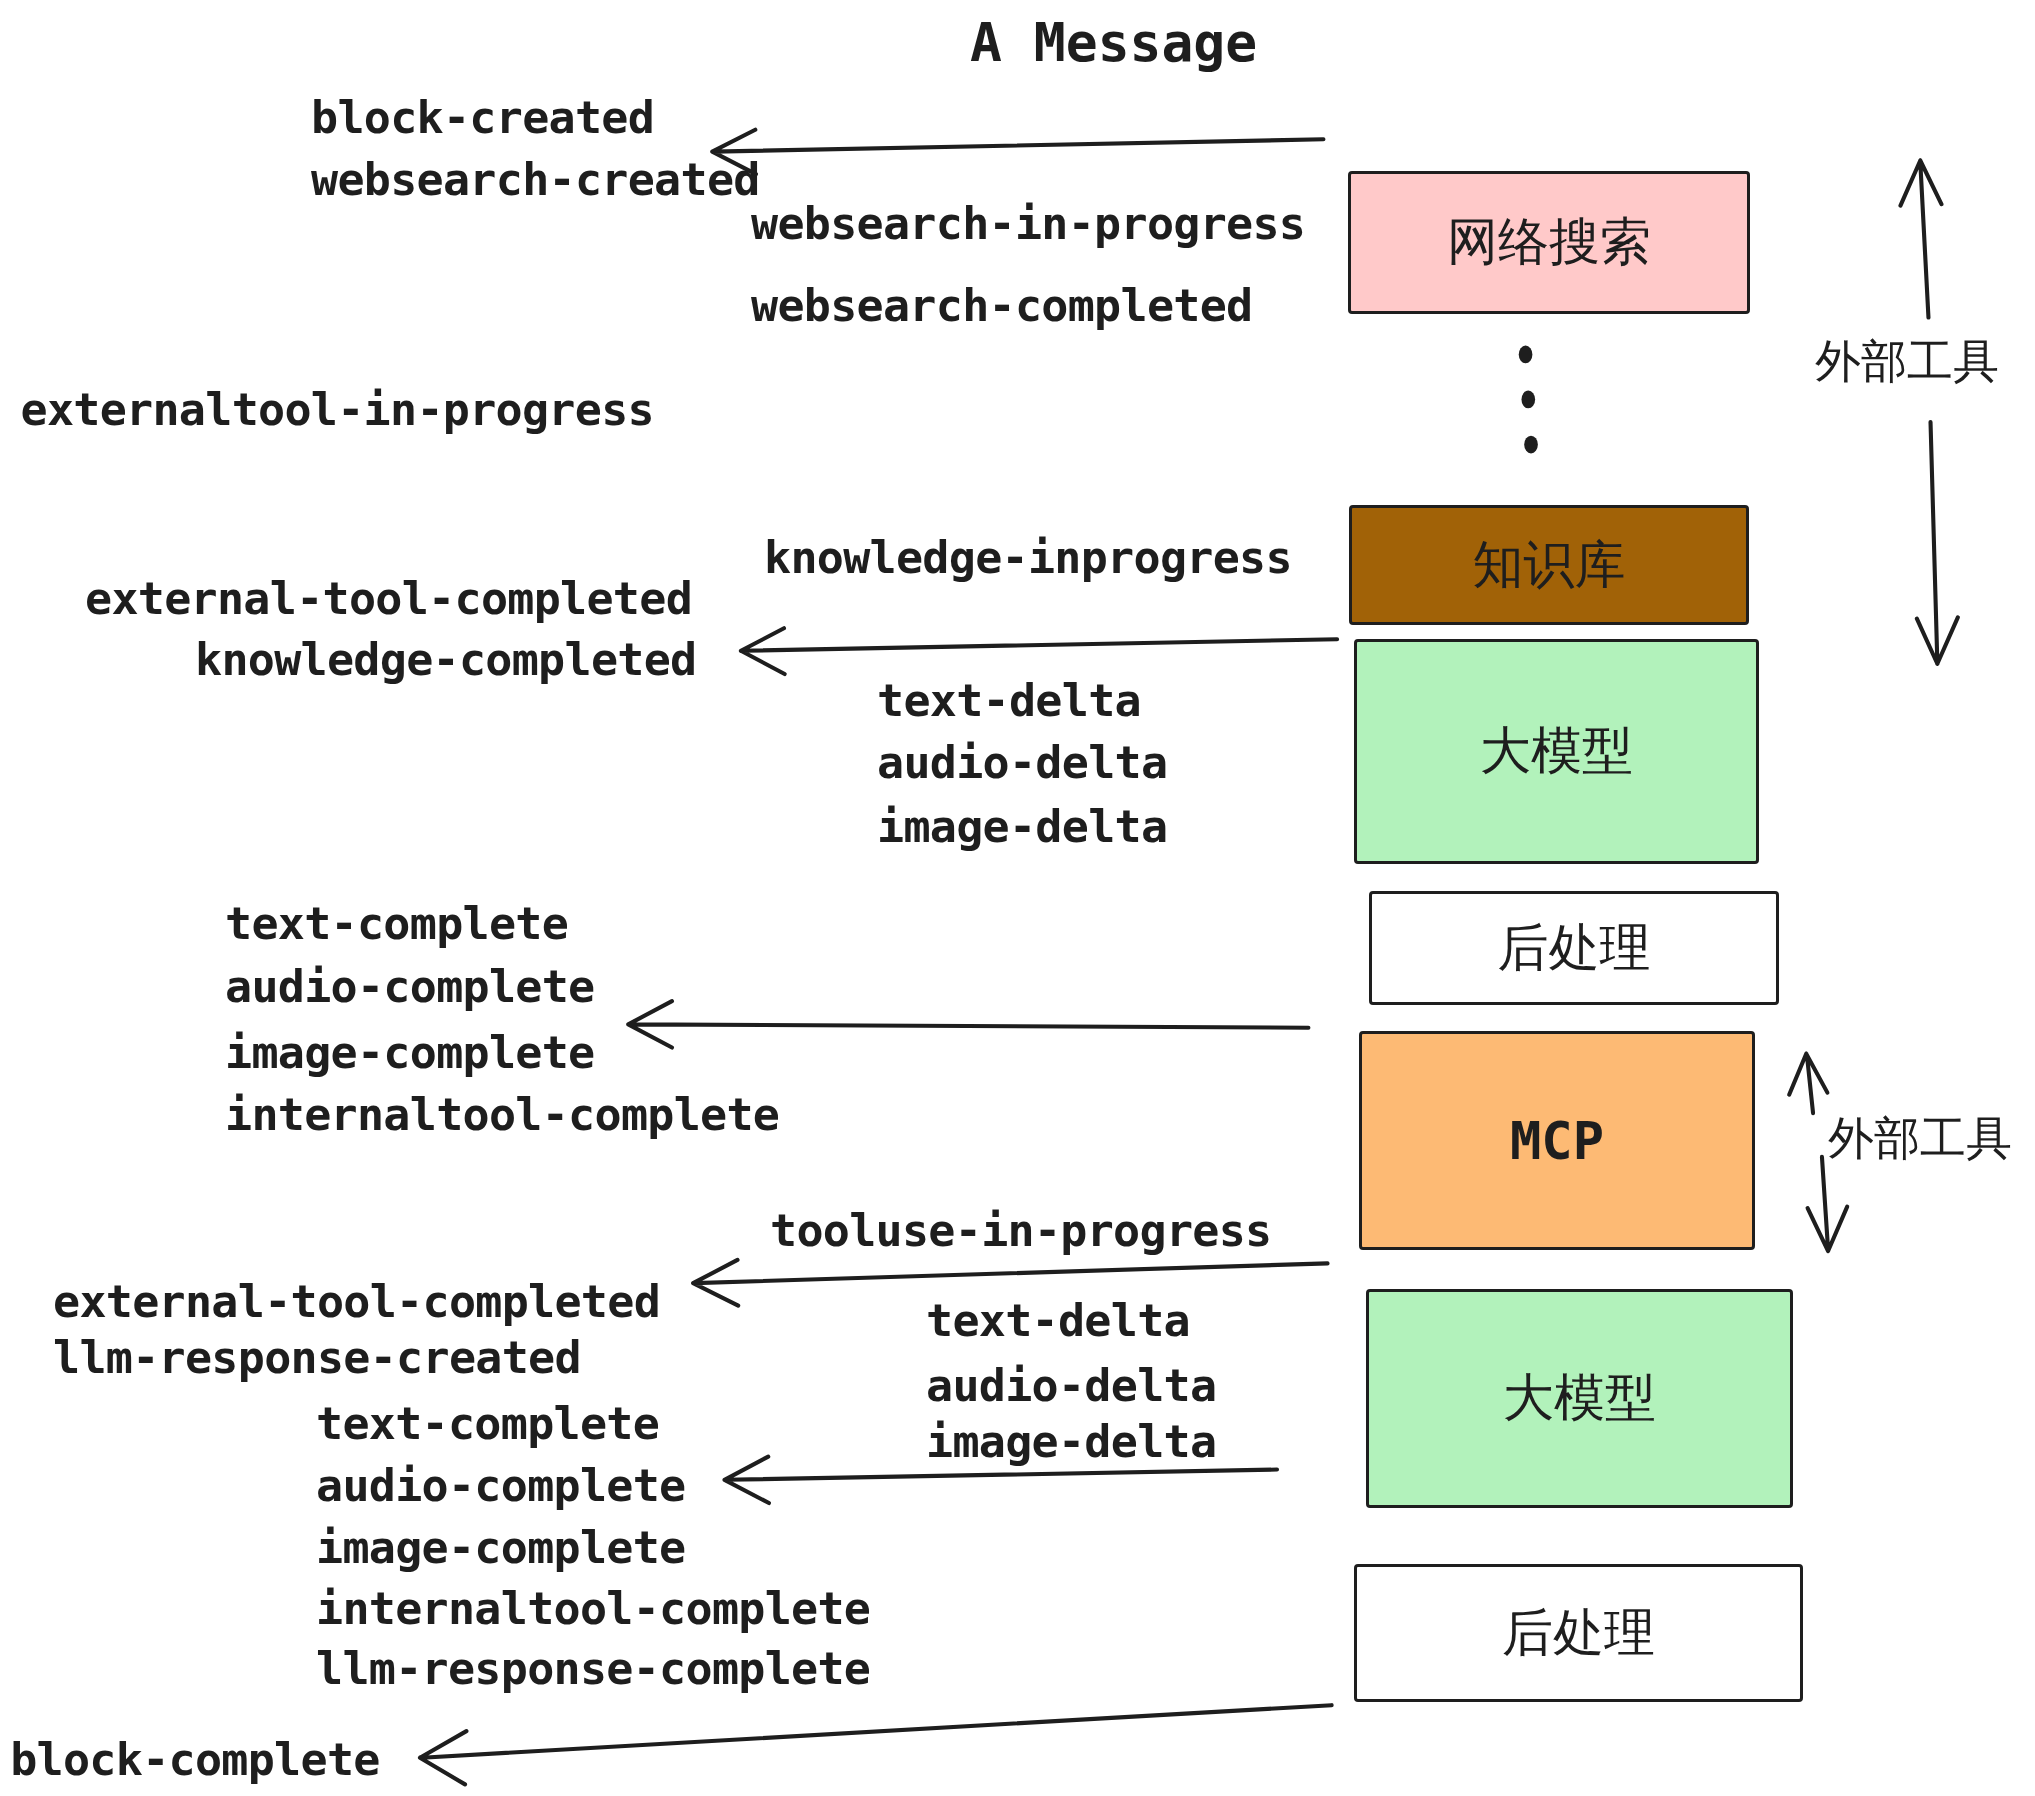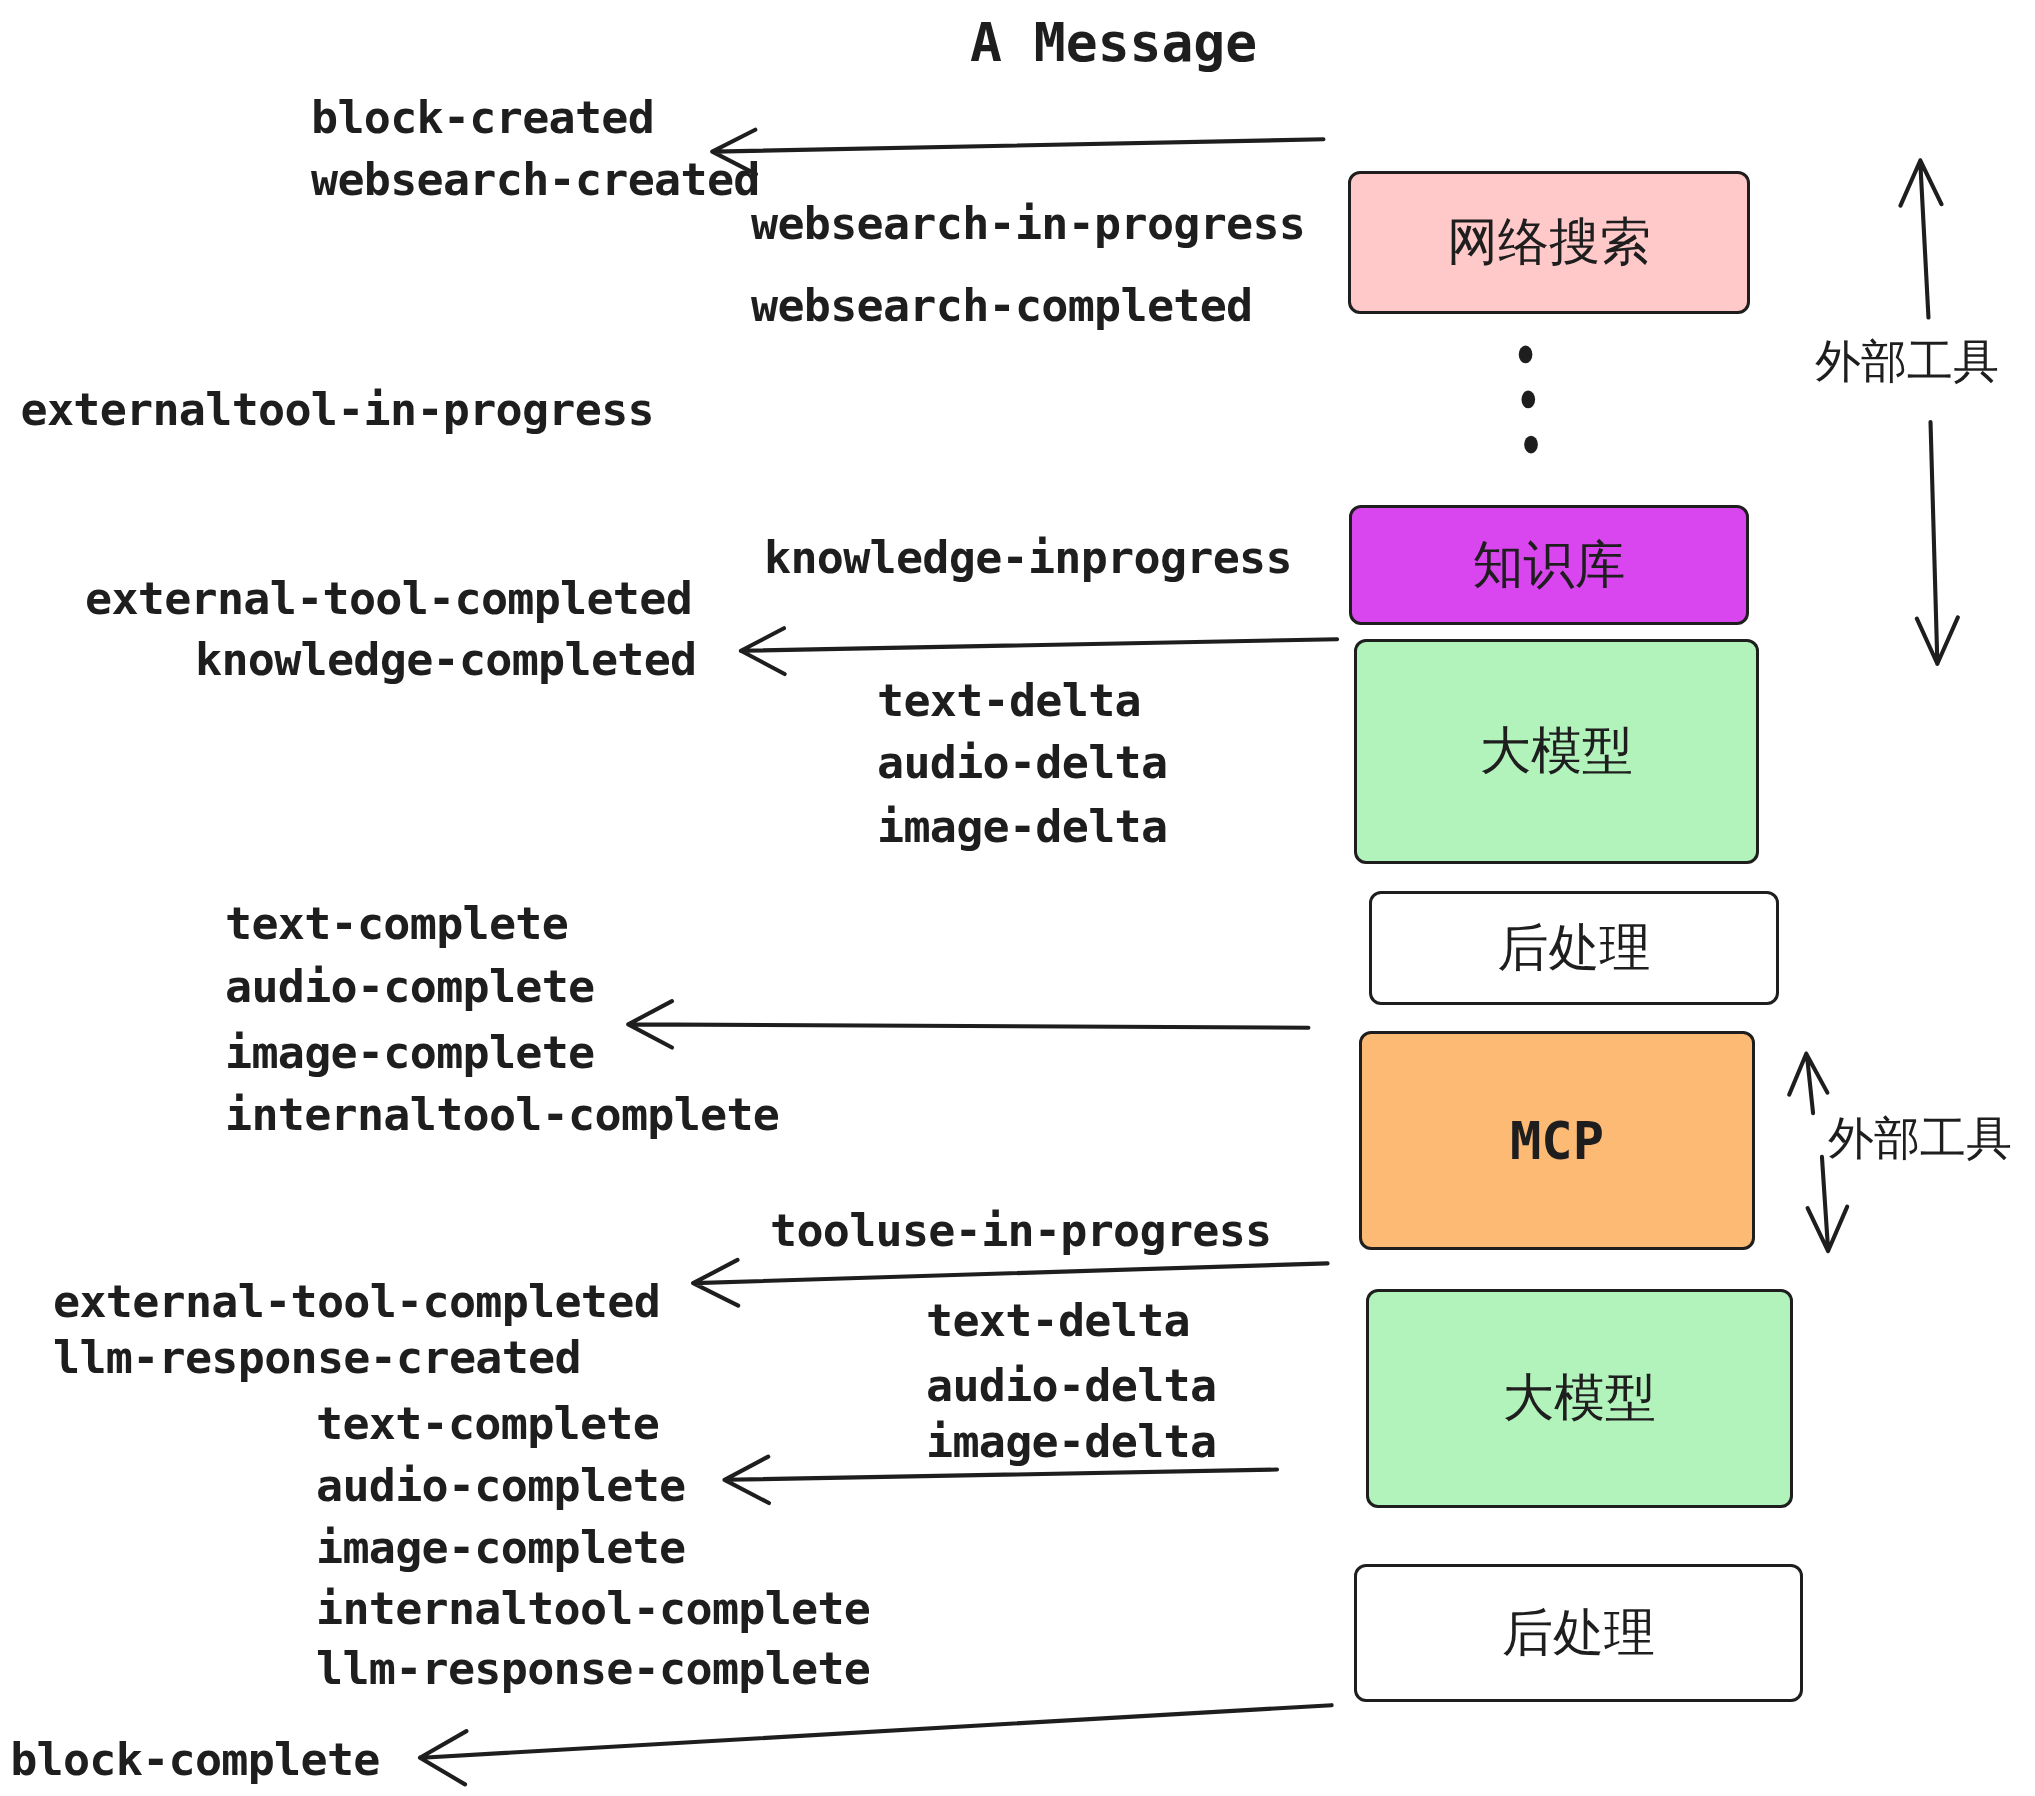--- a/index.html
+++ b/index.html
@@ -1,21 +1,21 @@
 <!DOCTYPE html>
 <html style="font-size:11px"><head>
 <meta charset="utf-8">
 <style>
   html,body{margin:0;padding:0;background:#ffffff;}
   body{width:2035px;height:1796px;position:relative;overflow:hidden;
        font-family:"DejaVu Sans Mono","Liberation Mono",monospace;color:#1e1e1e;}
   .stage{position:absolute;left:0;top:0;width:2035px;height:1796px;}
   .title{position:absolute;font-size:53px;line-height:1;white-space:nowrap;font-weight:bold;}
   .ev{position:absolute;font-size:45px;line-height:1;white-space:nowrap;font-weight:bold;letter-spacing:-0.7px;}
-  .box{position:absolute;border:3.4px solid #1e1e1e;border-radius:12px;
+  .box{position:absolute;border:3.4px solid #1e1e1e;border-radius:4px;
        display:flex;align-items:center;justify-content:center;box-sizing:border-box;
        font-family:"DejaVu Sans","Liberation Sans",sans-serif;font-size:51px;font-weight:500;}
   .box.mono{font-family:"DejaVu Sans Mono","Liberation Mono",monospace;font-size:52px;font-weight:bold;}
   .anno{position:absolute;font-family:Liberation Serif, serif;
         font-size:46px;line-height:1;white-space:nowrap;font-weight:500;}
   svg.overlay{position:absolute;left:0;top:0;pointer-events:none;}
 </style>
 </head>
 <body>
 
@@ -45,21 +45,21 @@
   <div class="ev" style="left:926px;top:1363px;">audio-delta</div>
   <div class="ev" style="left:926px;top:1419px;">image-delta</div>
   <div class="ev" style="left:316px;top:1401px;">text-complete</div>
   <div class="ev" style="left:316px;top:1463px;">audio-complete</div>
   <div class="ev" style="left:316px;top:1525px;">image-complete</div>
   <div class="ev" style="left:316px;top:1586px;">internaltool-complete</div>
   <div class="ev" style="left:316px;top:1646px;">llm-response-complete</div>
   <div class="ev" style="left:10.2px;top:1737px;">block-complete</div>
 
   <div class="box" style="left: 1348px; top: 171px; width: 402px; height: 143px; background: rgb(255, 201, 201);">网络搜索</div>
-  <div class="box" style="left: 1349px; top: 505px; width: 400px; height: 120px; background: #d946ef;">知识库</div>
+  <div class="box" style="left: 1349px; top: 505px; width: 400px; height: 120px; background: #a16207;">知识库</div>
   <div class="box" style="left: 1354px; top: 639px; width: 405px; height: 225px; background: rgb(178, 242, 187);">大模型</div>
   <div class="box" style="left: 1369px; top: 891px; width: 410px; height: 114px; background: rgb(255, 255, 255);">后处理</div>
   <div class="box mono" style="left: 1359px; top: 1031px; width: 396px; height: 219px; background: #fdba74;">MCP</div>
   <div class="box" style="left: 1366px; top: 1289px; width: 427px; height: 219px; background: rgb(178, 242, 187);">大模型</div>
   <div class="box" style="left: 1354px; top: 1564px; width: 449px; height: 138px; background: rgb(255, 255, 255);">后处理</div>
 
   <div class="anno" style="left:1815px;top:339px;">外部工具</div>
   <div class="anno" style="left:1828px;top:1116px;">外部工具</div>
 
   <svg class="overlay" width="2035" height="1796" viewBox="0 0 2980 2630">

